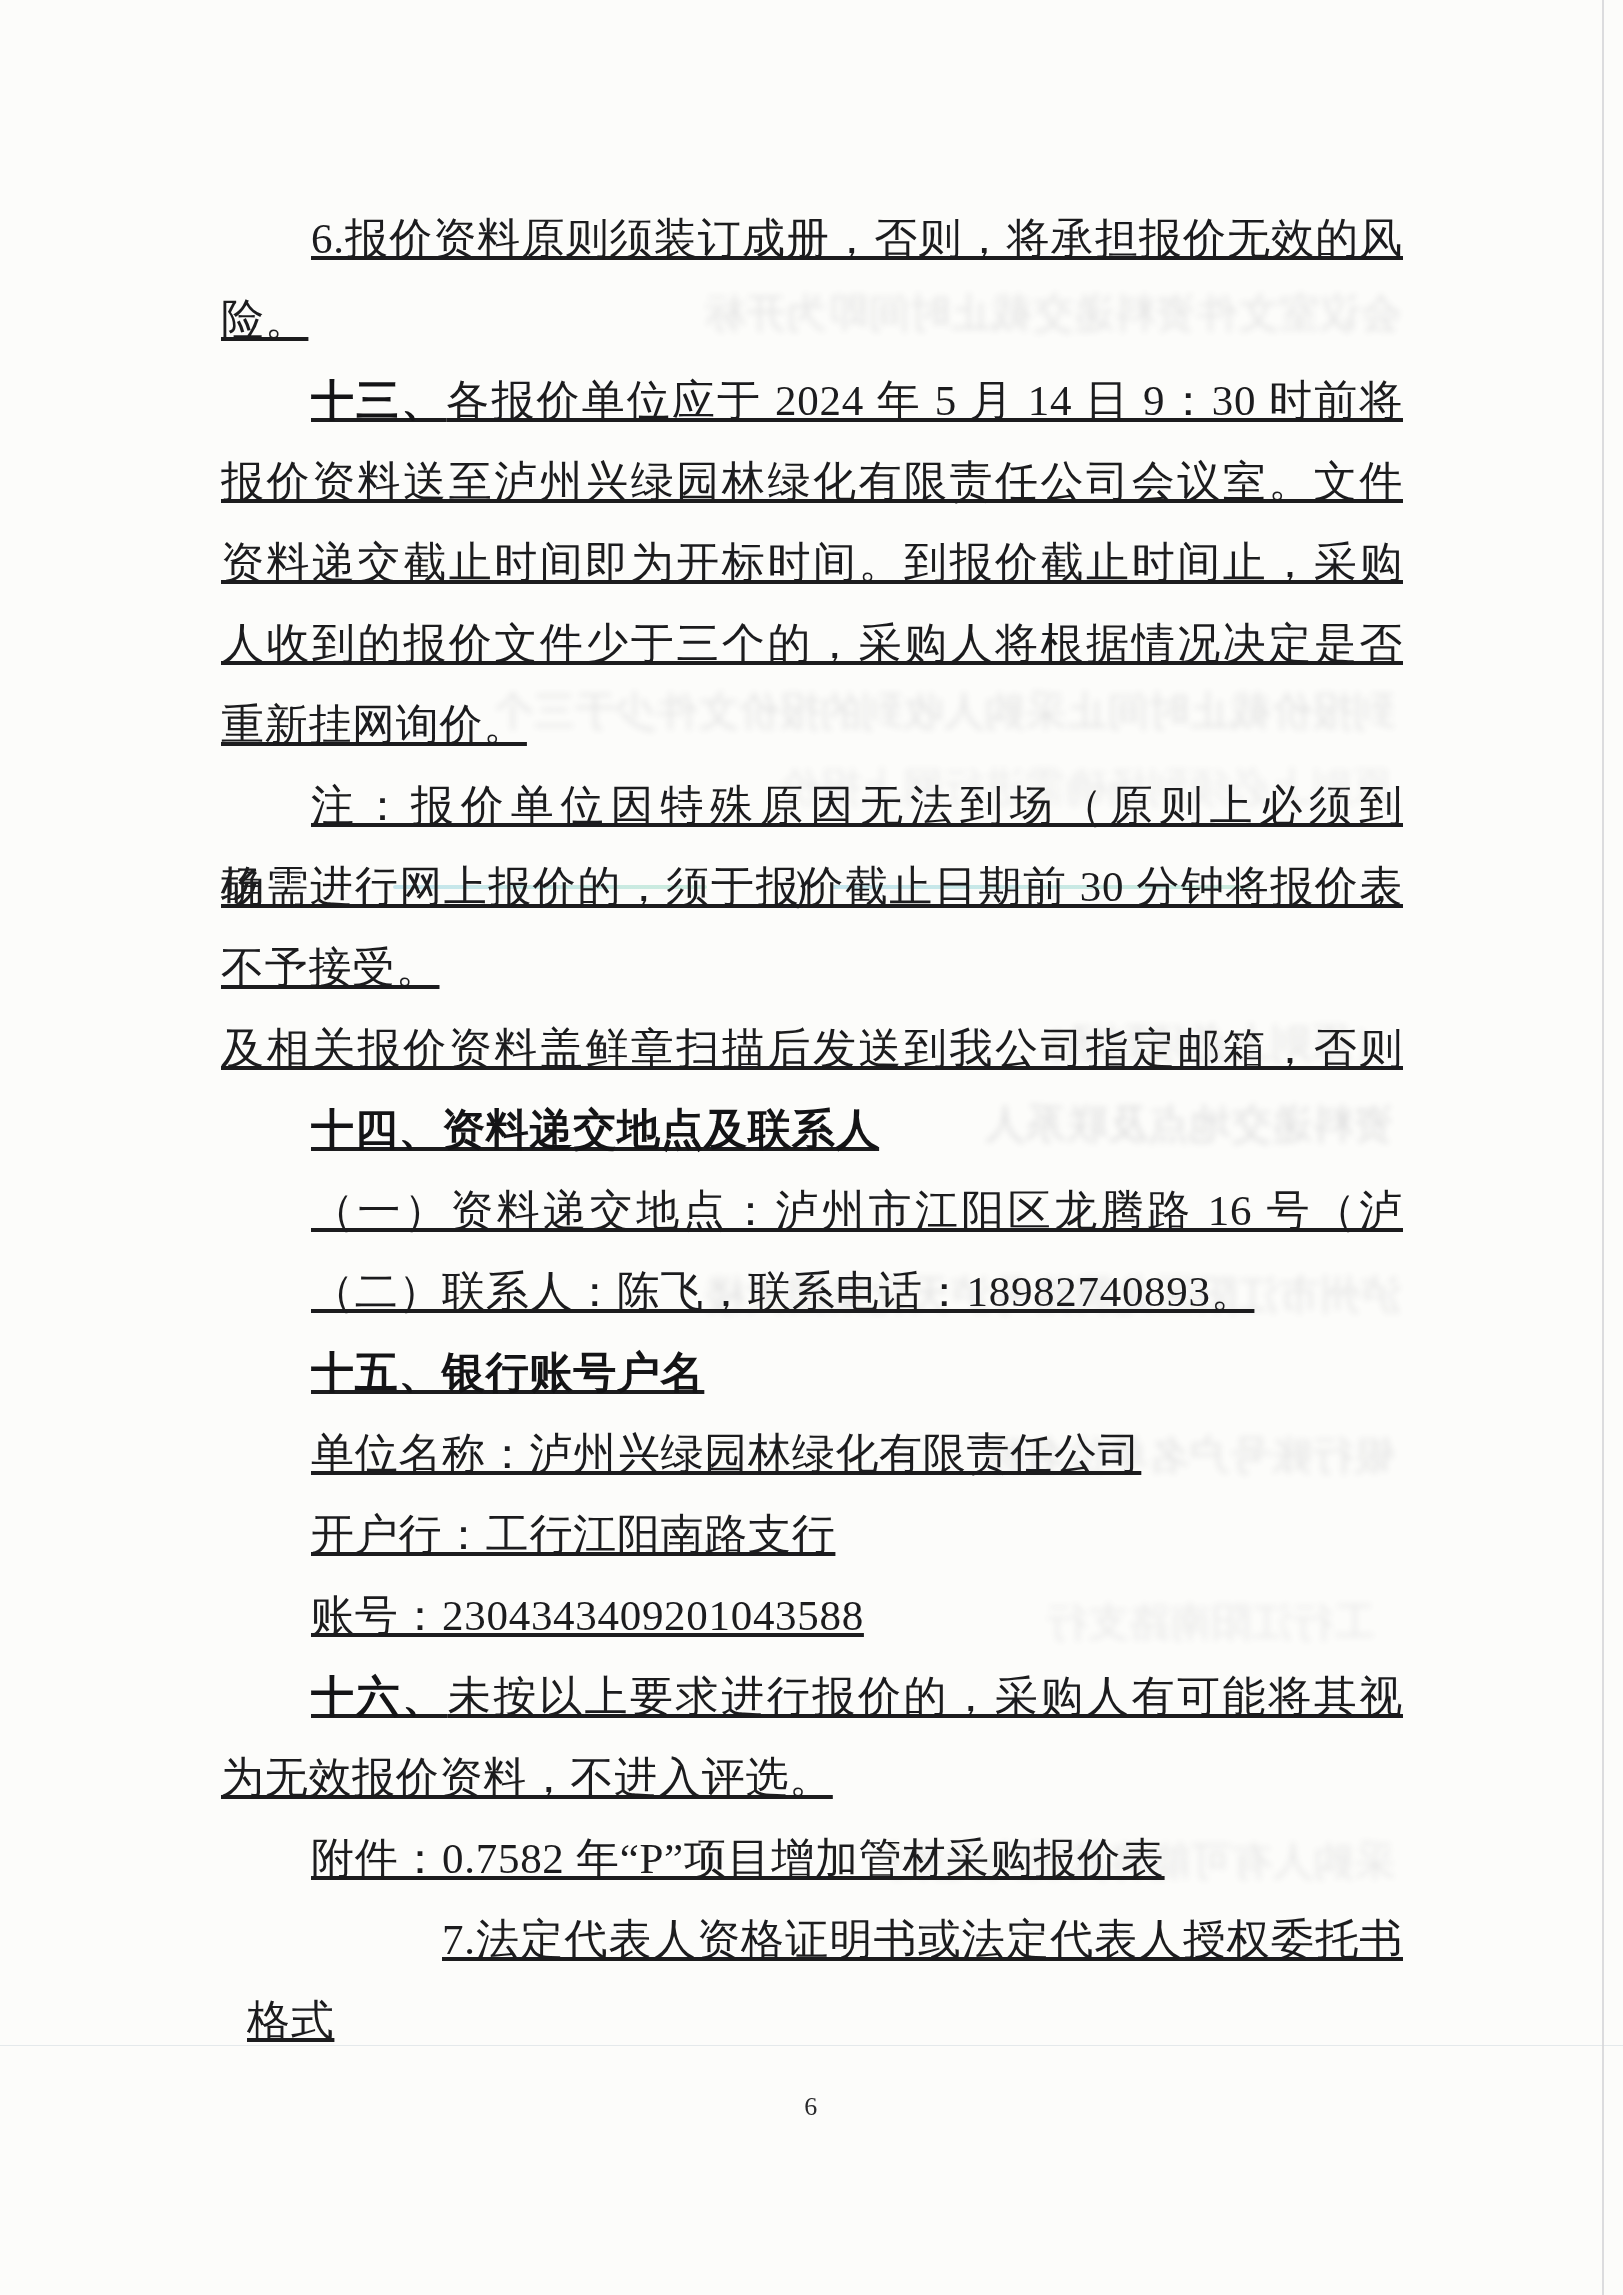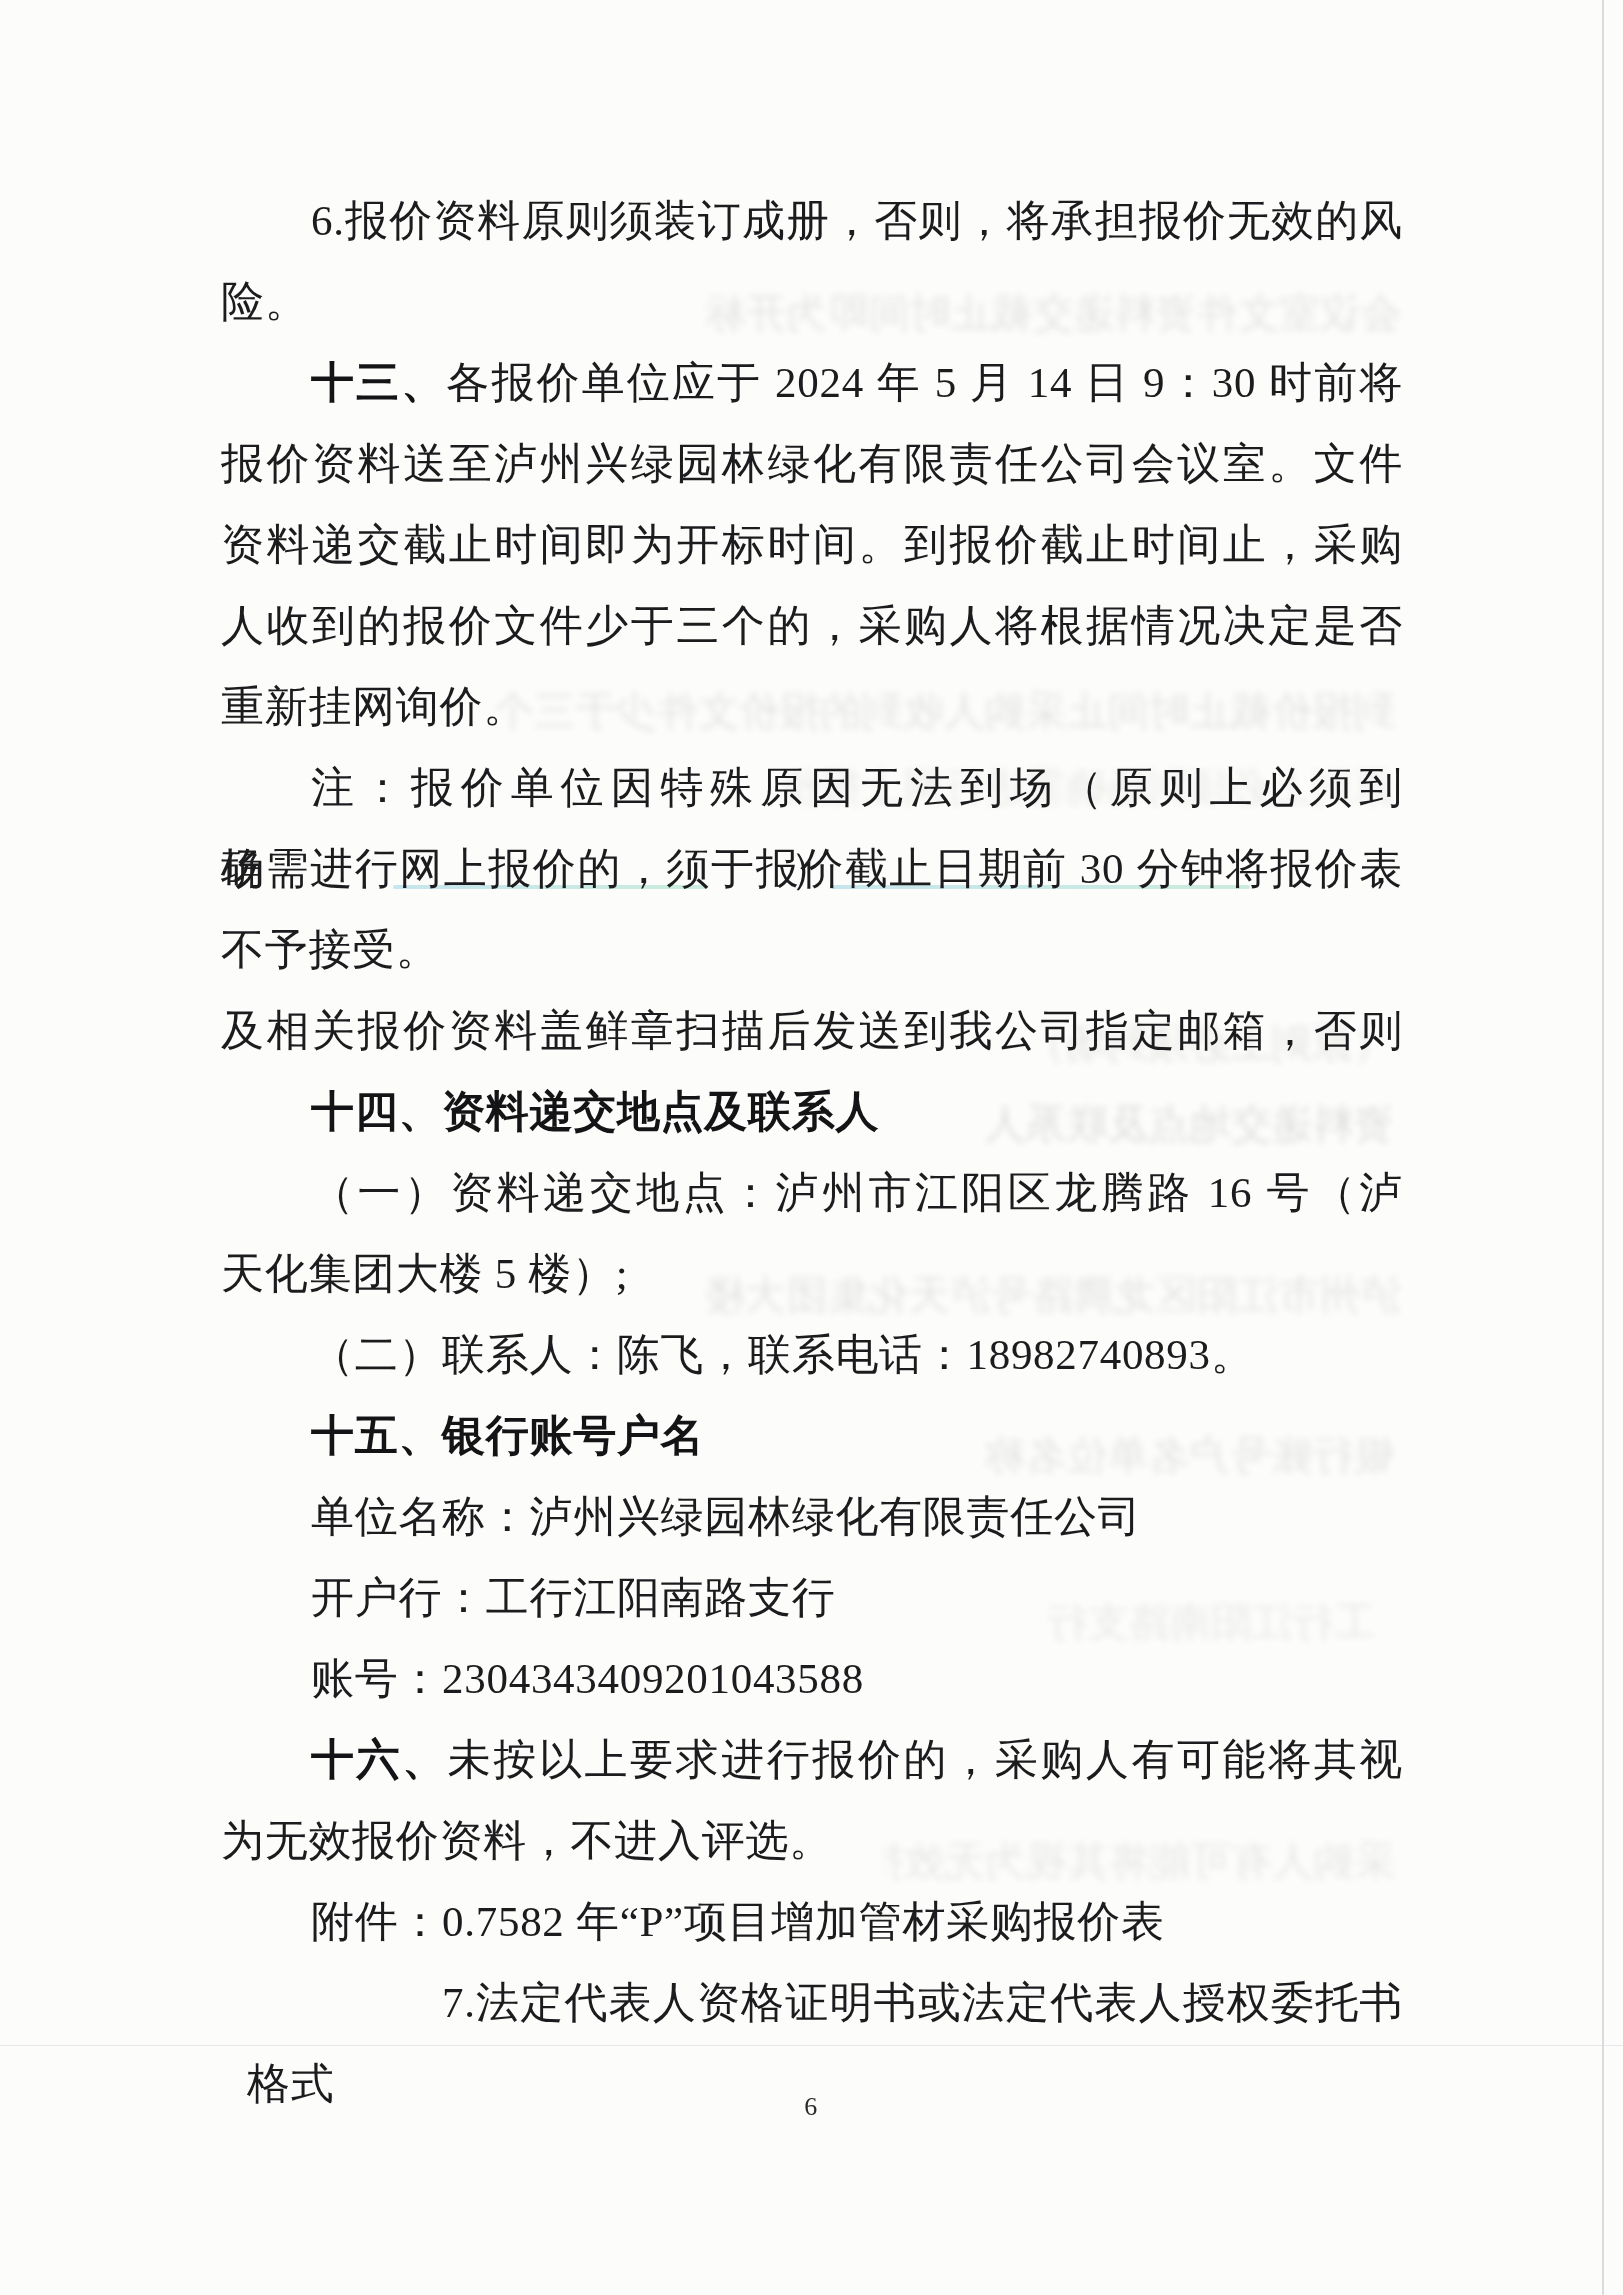--- a/index.html
+++ b/index.html
@@ -1,21 +1,21 @@
 <!DOCTYPE html>
 <html style="font-size:10.5px"><head>
 <meta charset="utf-8">
 <style>
   html,body{margin:0;padding:0;}
   body{background:#e9e9e9;font-family:"Liberation Serif","DejaVu Serif",serif;}
   .page{
     position:relative;width:1623px;height:2295px;background:#fcfcfa;
     overflow:hidden;color:#1c1c1e;
   }
-  .textblock{position:absolute;left:221px;top:180px;width:1182px;}
+  .textblock{position:absolute;left:221px;top:198px;width:1182px;text-decoration:underline;}
   .line{
     position:relative;height:81px;line-height:81px;font-size:43px;
     white-space:nowrap;letter-spacing:0.7px;
   }
   .full{white-space:normal;text-align:justify;text-align-last:justify;}
   .ind05{text-indent:26px;}
   .ind2{text-indent:90px;}
   .ind5{text-indent:221px;}
   .b{font-weight:700;color:#141416;}
   .pagenum{
@@ -62,21 +62,20 @@
     <div class="line full"><span class="b"></span><span>报价资料送至泸州兴绿园林绿化有限责任公司会议室。文件</span></div>
     <div class="line full"><span class="b"></span><span>资料递交截止时间即为开标时间。到报价截止时间止，采购</span></div>
     <div class="line full"><span class="b"></span><span>人收到的报价文件少于三个的，采购人将根据情况决定是否</span></div>
     <div class="line"><span class="b"></span><span>重新挂网询价。</span></div>
     <div class="line ind2 full"><span class="b"></span><span>注：报价单位因特殊原因无法到场（原则上必须到场），</span></div>
     <div class="line full"><span class="b"></span><span>确需进行网上报价的，须于报价截止日期前 30 分钟将报价表</span></div>
     <div class="line"><span class="b"></span><span>不予接受。</span></div>
     <div class="line full"><span class="b"></span><span>及相关报价资料盖鲜章扫描后发送到我公司指定邮箱，否则</span></div>
     <div class="line ind2"><span class="b">十四、资料递交地点及联系人</span><span></span></div>
     <div class="line ind2 full"><span class="b"></span><span>（一）资料递交地点：泸州市江阳区龙腾路 16 号（泸</span></div>
-    <div class="line"><span class="b"></span><span>天化集团大楼 5 楼）;</span></div>
     <div class="line ind2"><span class="b"></span><span>（二）联系人：陈飞，联系电话：18982740893。</span></div>
     <div class="line ind2"><span class="b">十五、银行账号户名</span><span></span></div>
     <div class="line ind2"><span class="b"></span><span>单位名称：泸州兴绿园林绿化有限责任公司</span></div>
     <div class="line ind2"><span class="b"></span><span>开户行：工行江阳南路支行</span></div>
     <div class="line ind2"><span class="b"></span><span>账号：2304343409201043588</span></div>
     <div class="line ind2 full"><span class="b">十六、</span><span>未按以上要求进行报价的，采购人有可能将其视</span></div>
     <div class="line"><span class="b"></span><span>为无效报价资料，不进入评选。</span></div>
     <div class="line ind2"><span class="b"></span><span>附件：0.7582 年“P”项目增加管材采购报价表</span></div>
     <div class="line ind5 full"><span class="b"></span><span>7.法定代表人资格证明书或法定代表人授权委托书</span></div>
     <div class="line ind05"><span class="b"></span><span>格式</span></div>

